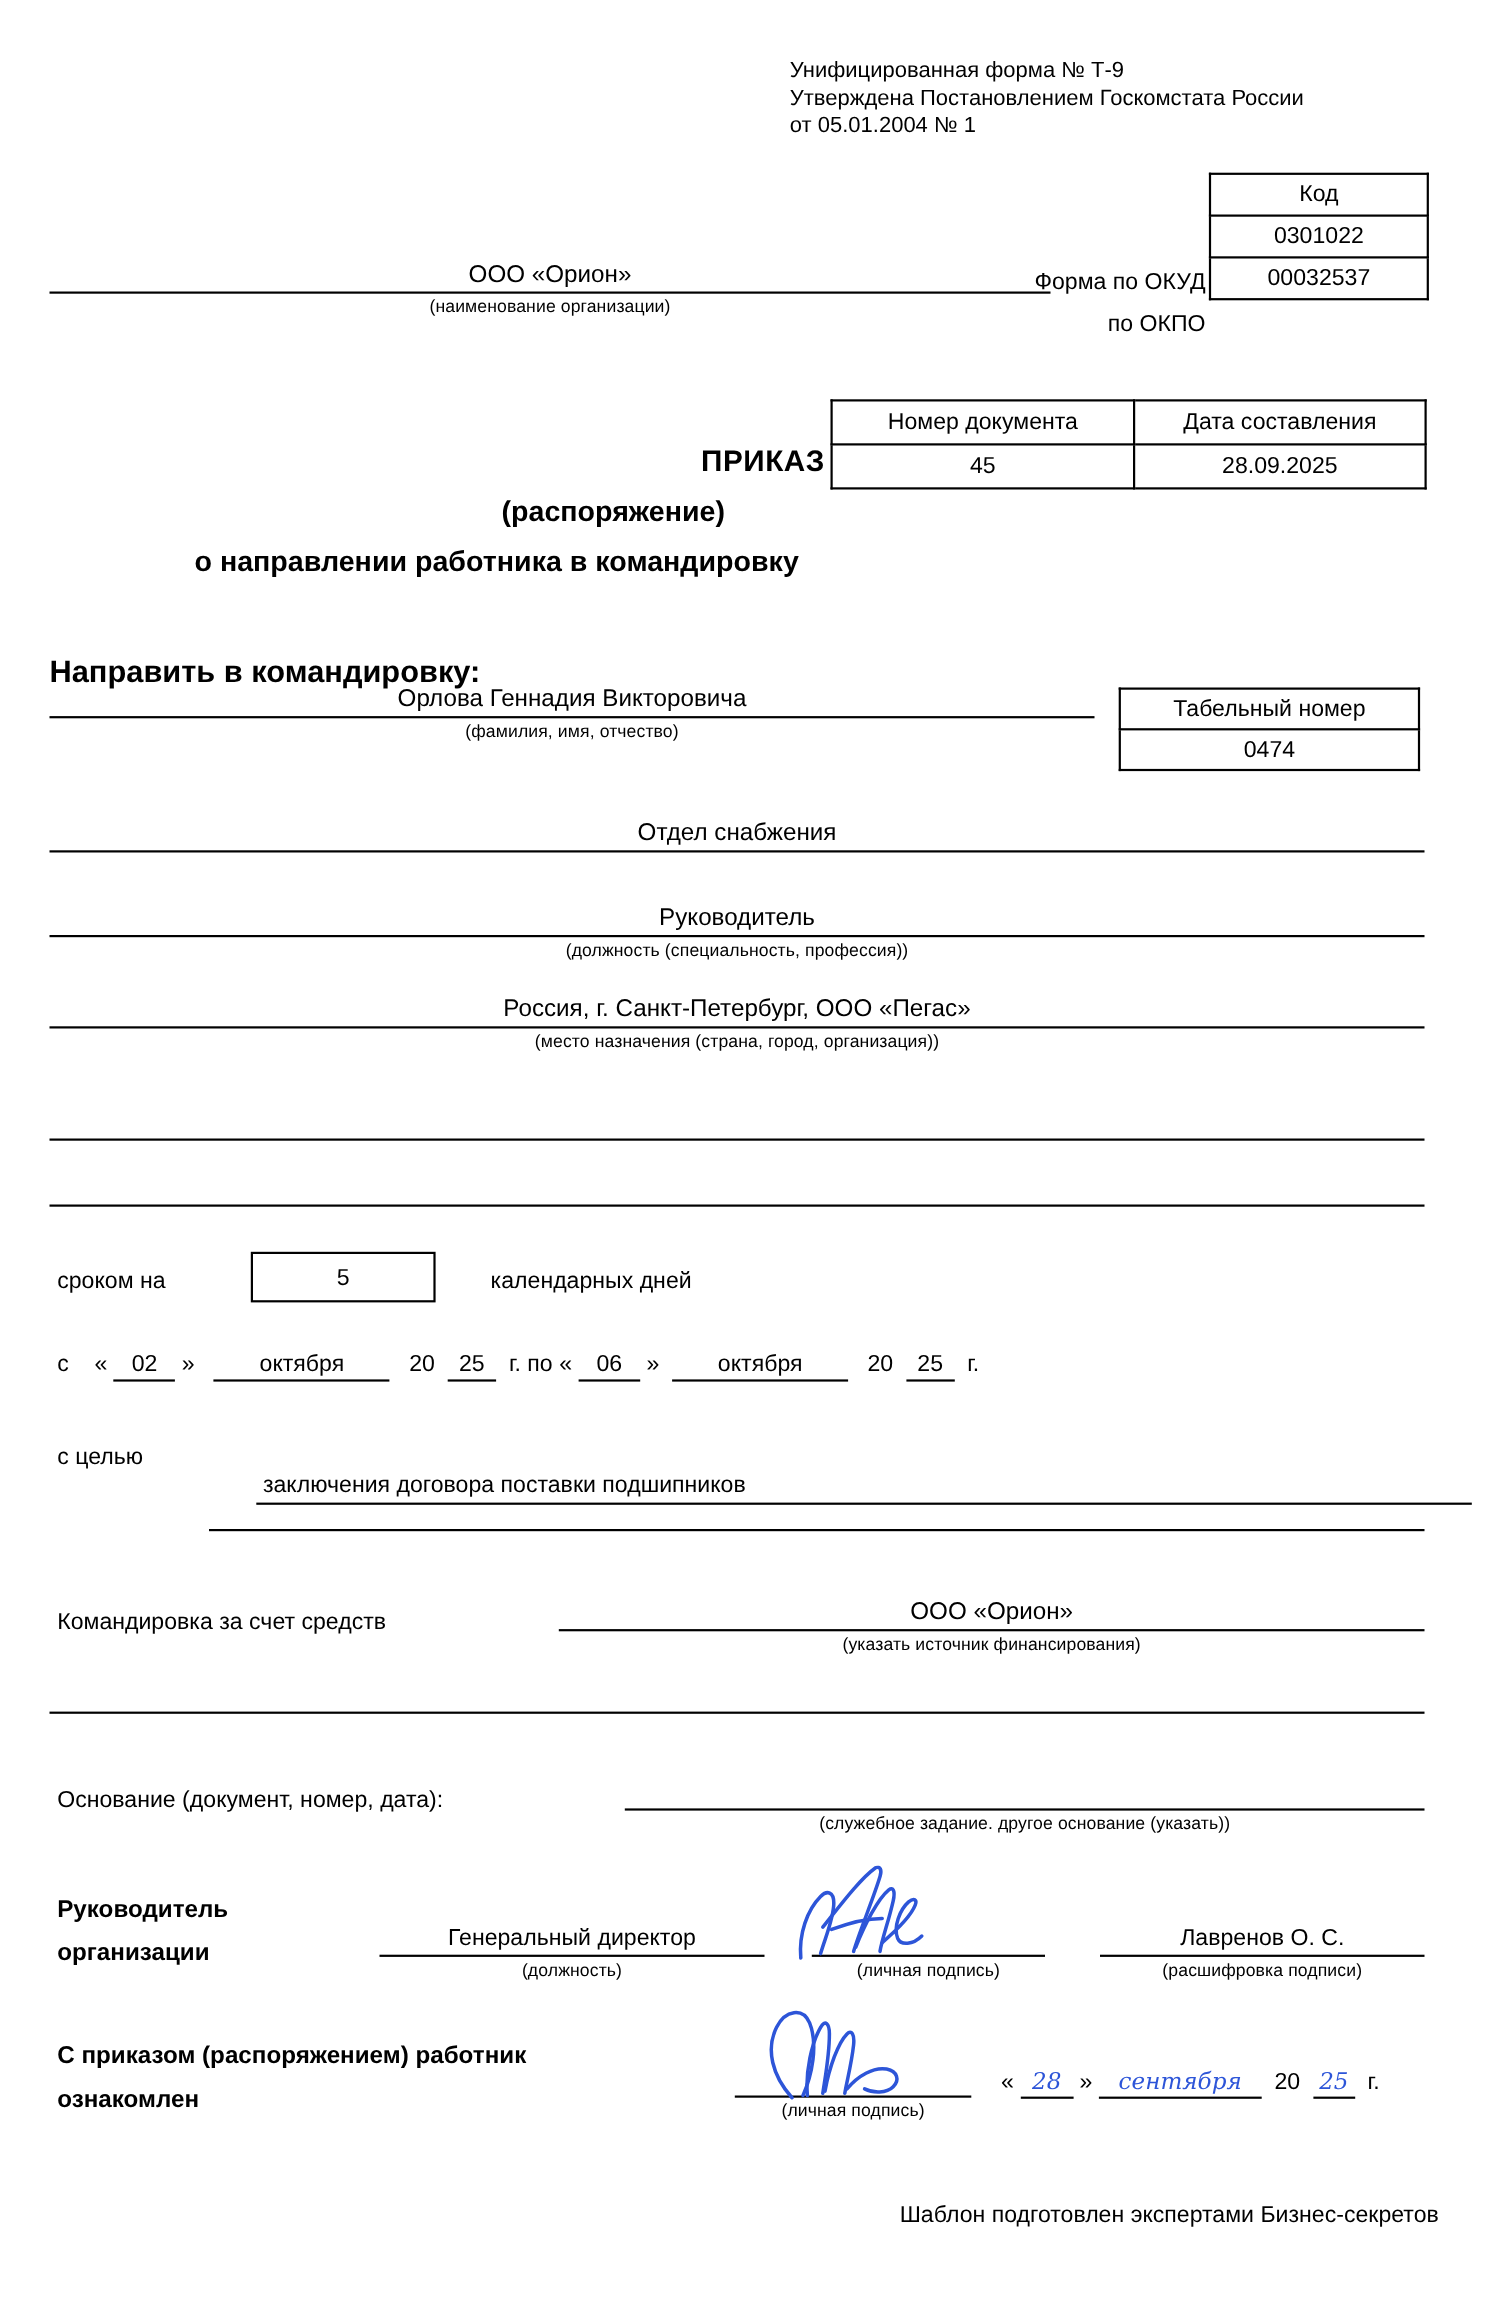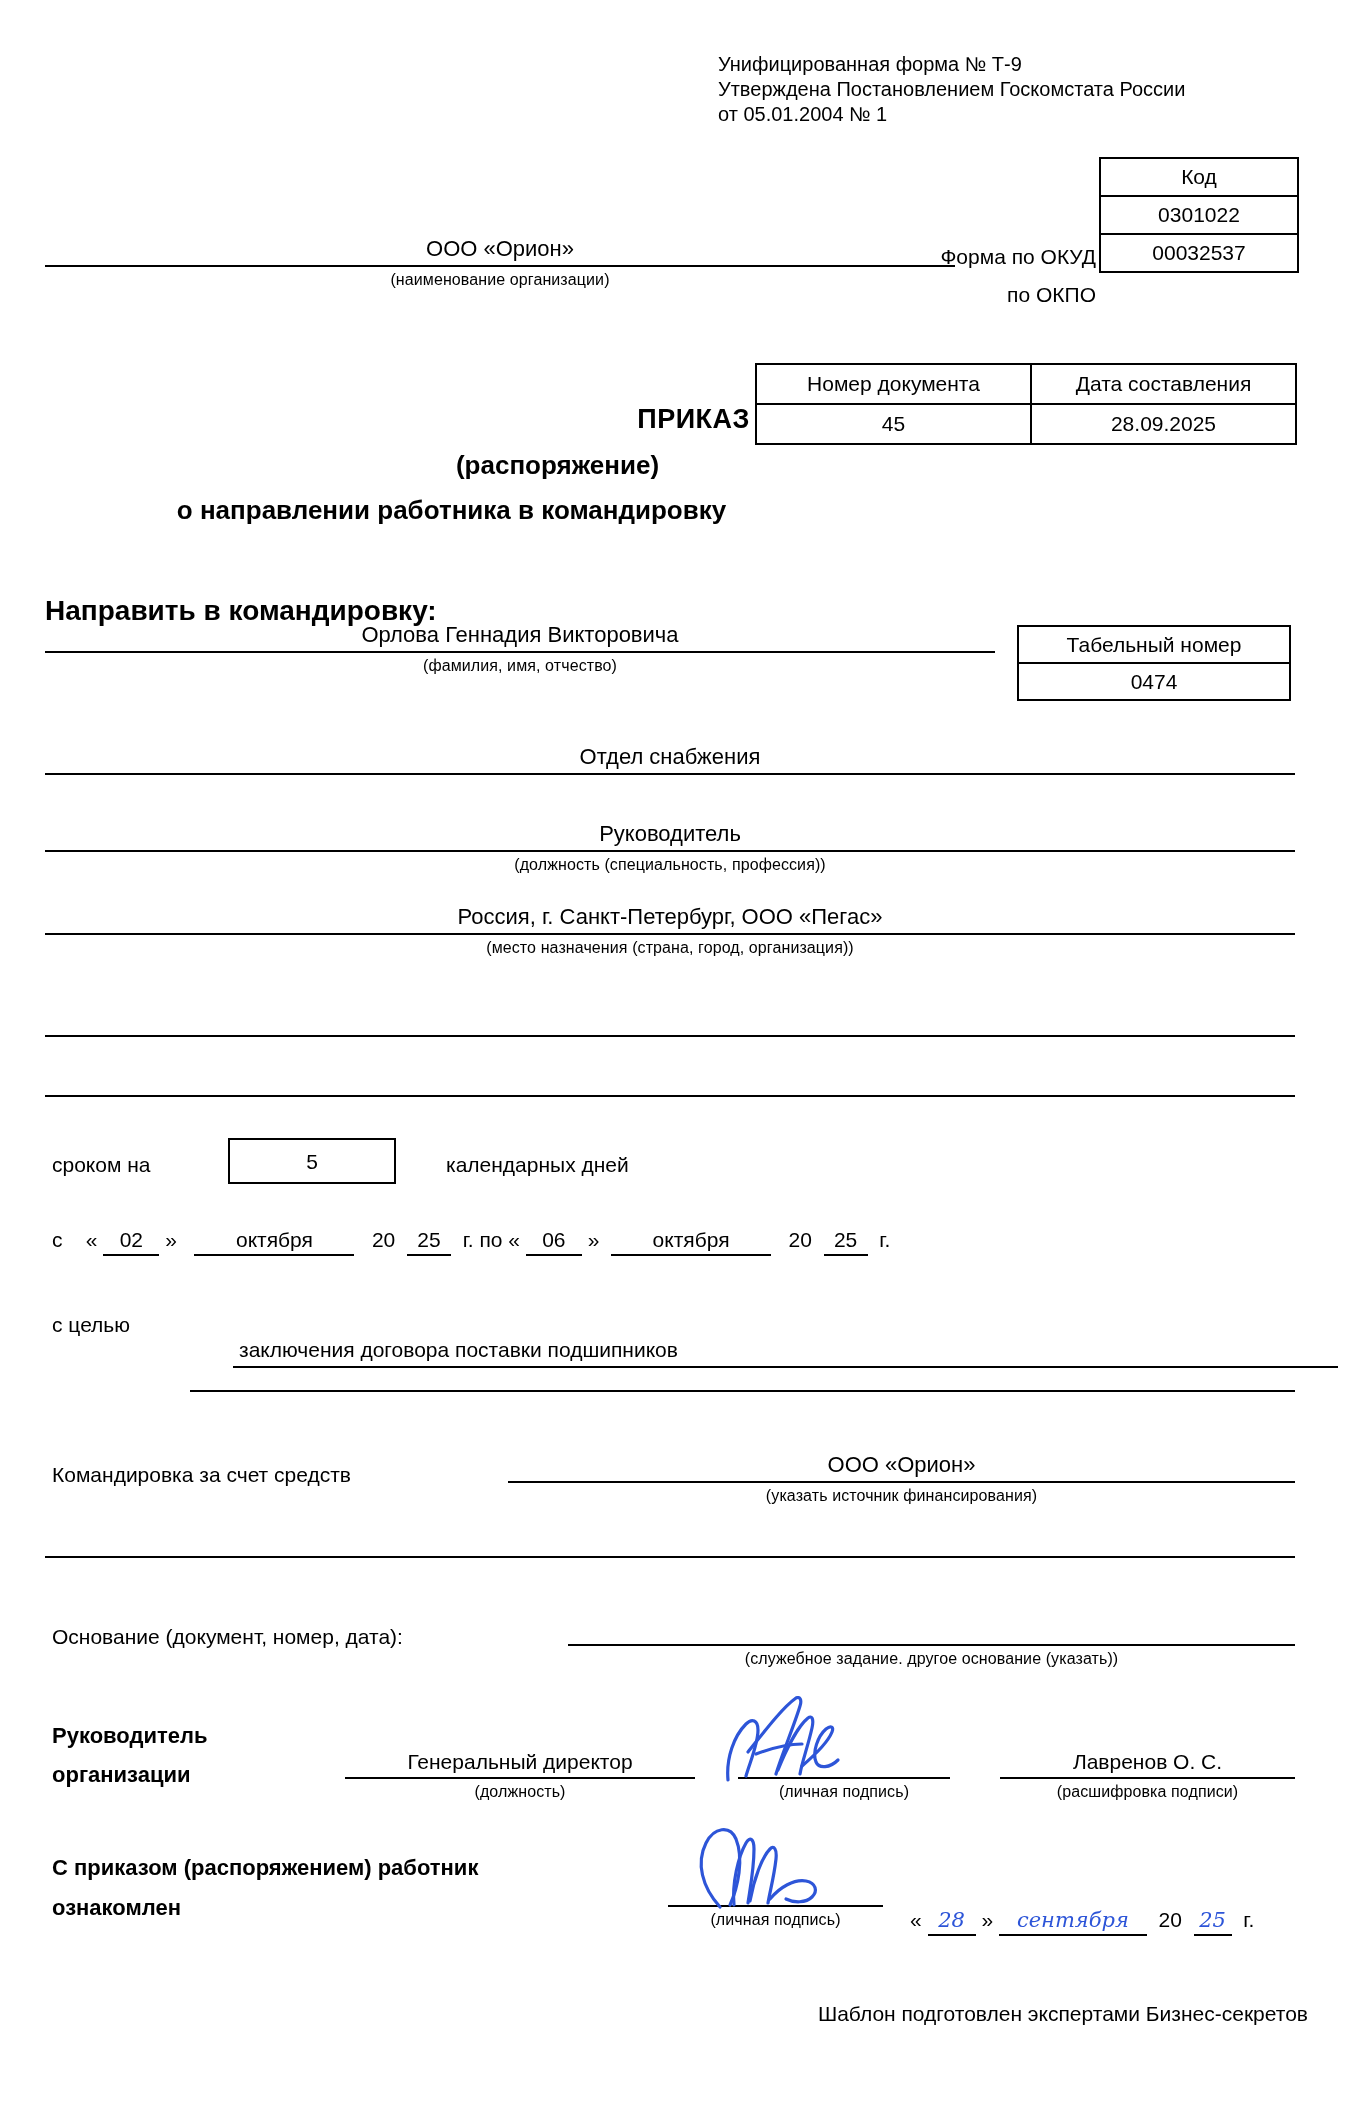--- a/index.html
+++ b/index.html
@@ -227,21 +227,20 @@
     white-space: nowrap;
   }
   .ack-date span.hu {
     display: inline-block;
     border-bottom: 2px solid #000;
     text-align: center;
     padding-bottom: 2px;
     color: #2d55d8;
     font-family: "DejaVu Serif", serif;
     font-style: italic;
-    margin-top: 28px;
   }
   .hu-day { width: 48px; }
   .hu-mon { width: 148px; }
   .hu-yy  { width: 38px; }
 
   
   .footer {
     left: 0; top: 2002px;
     width: 1360px;
     padding-right: 52px;

